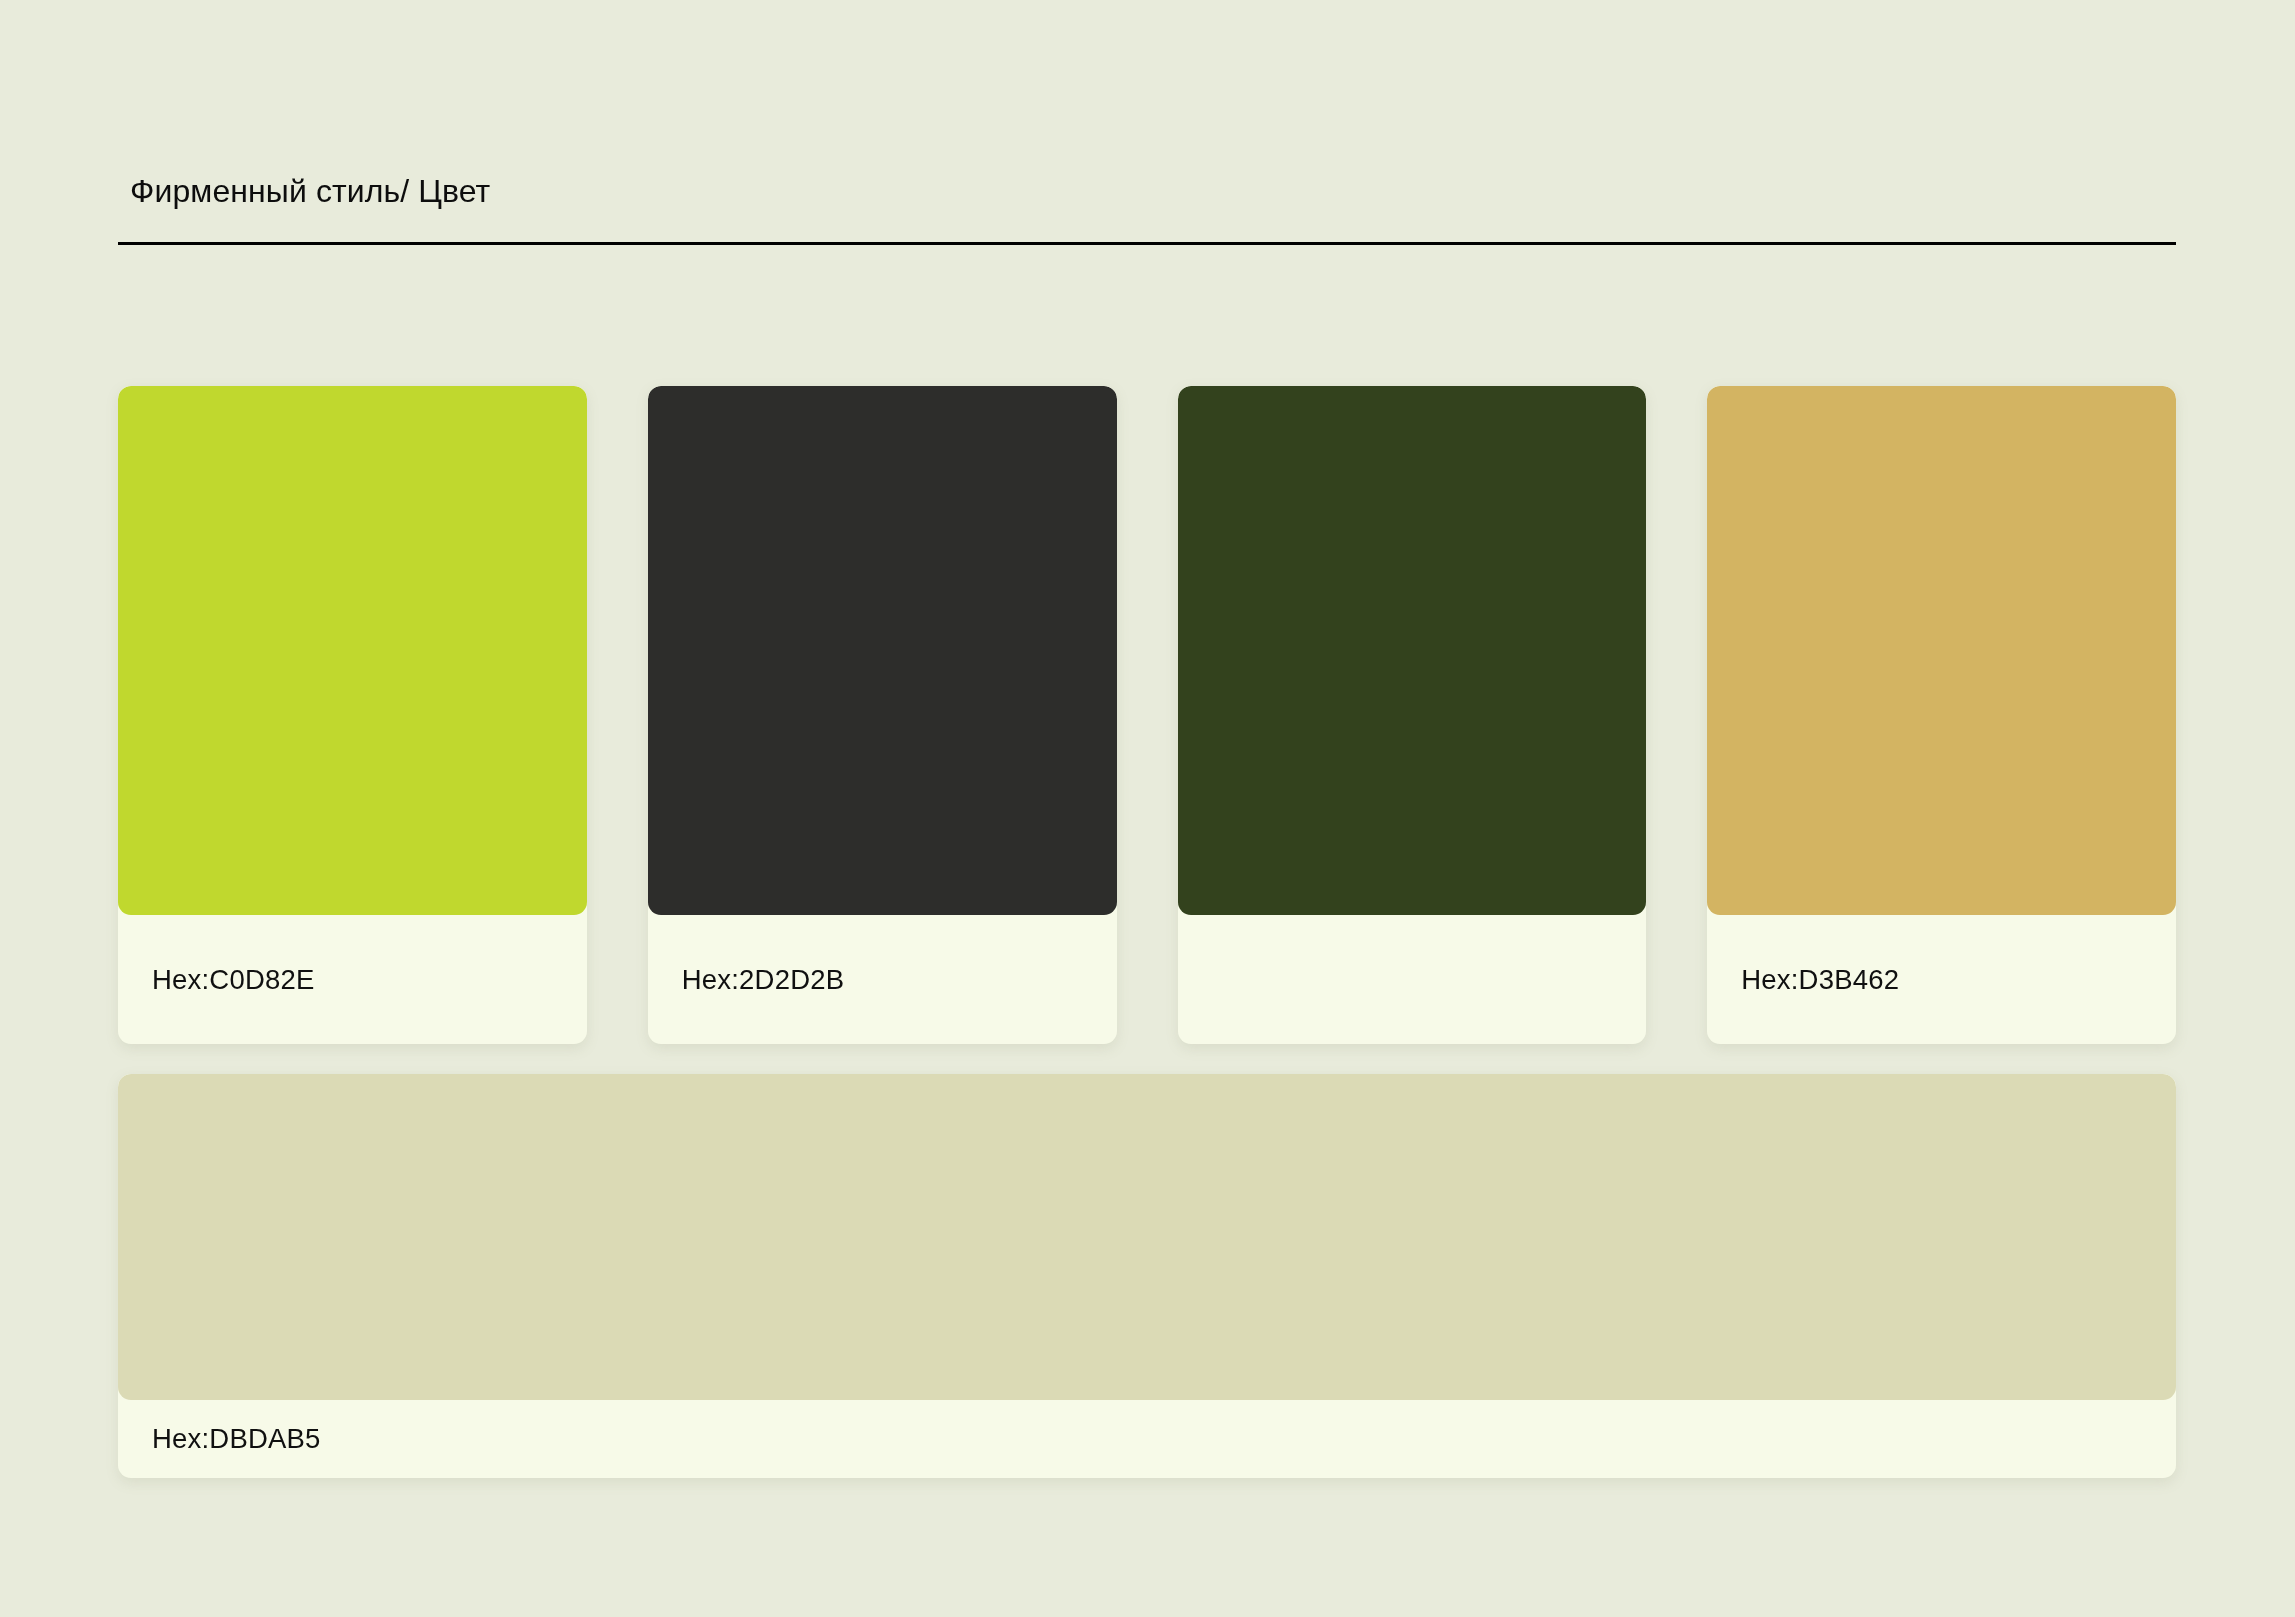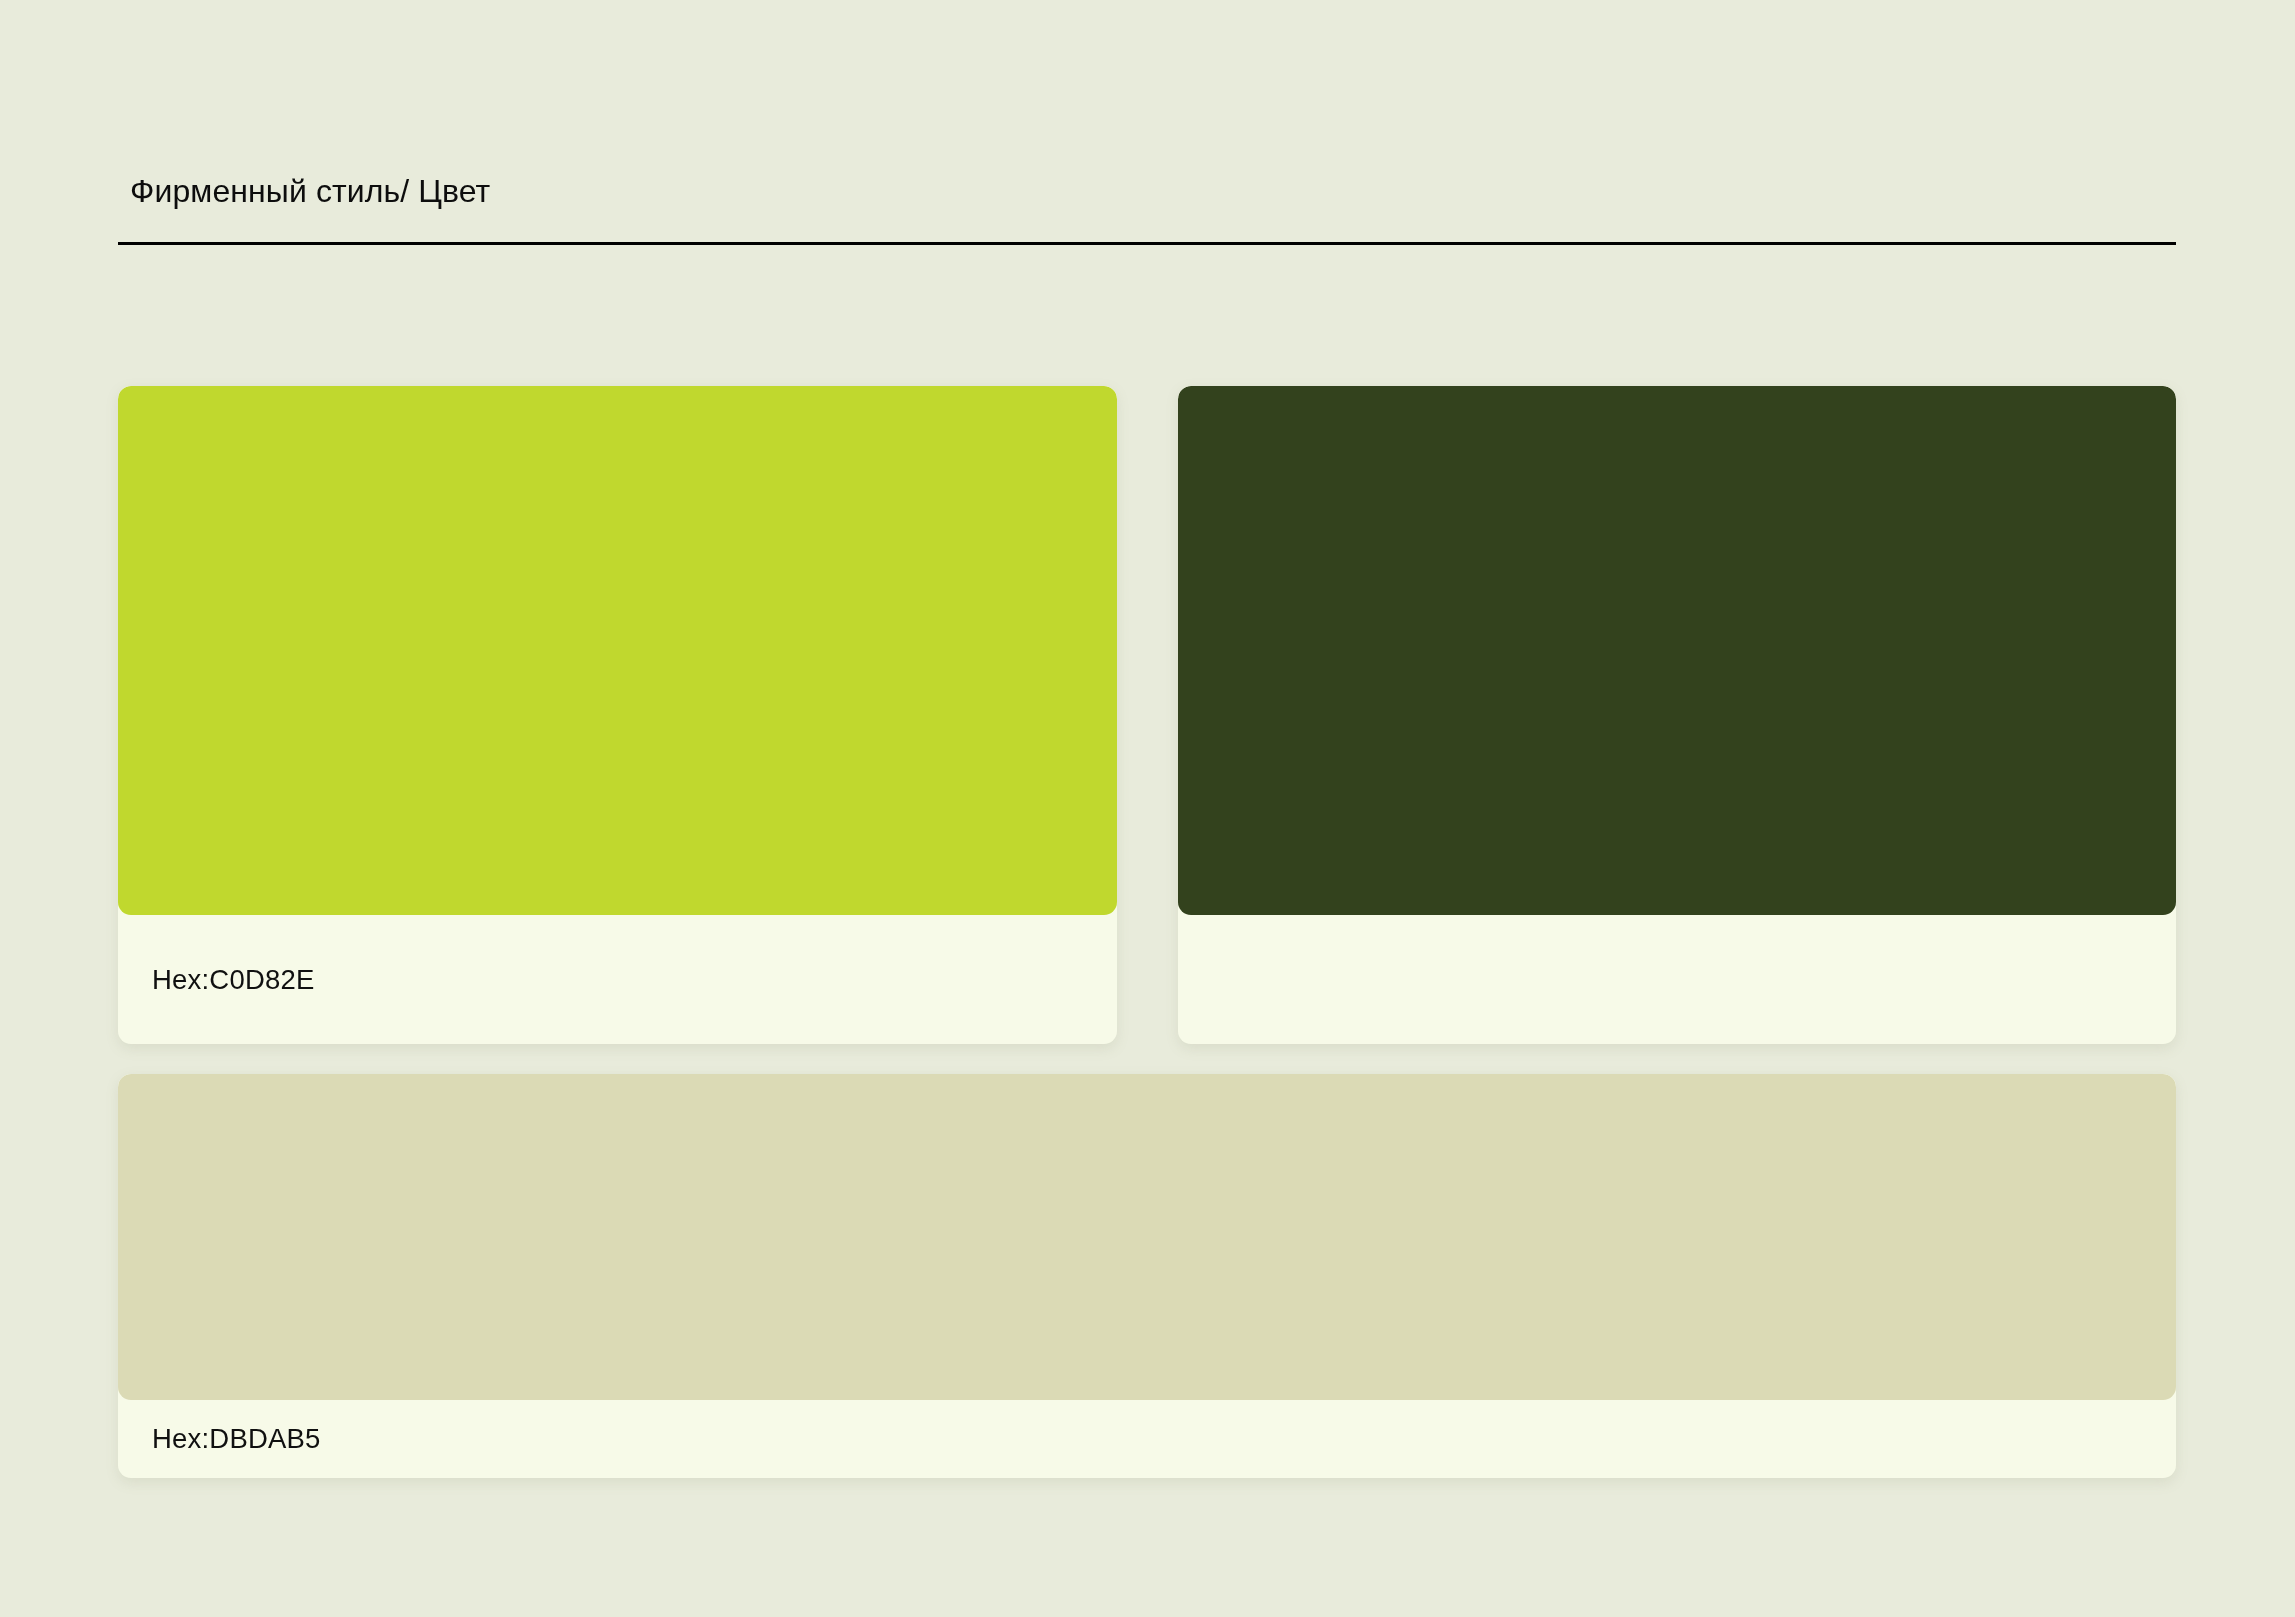--- a/index.html
+++ b/index.html
@@ -107,25 +107,37 @@
 
   <div class="palette-row row-top">
 
     <div class="swatch-card">
       <div class="swatch-chip" style="background:#C0D82E"></div>
       <div class="swatch-label-band">
         <span class="swatch-label">Hex:C0D82E</span>
       </div>
     </div>
 
+    <div class="swatch-card">
+      <div class="swatch-chip" style="background:#2D2D2B"></div>
+      <div class="swatch-label-band">
+        <span class="swatch-label">Hex:2D2D2B</span>
+      </div>
+    </div>
 
     <div class="swatch-card">
       <div class="swatch-chip" style="background:#33421D"></div>
     </div>
 
+    <div class="swatch-card">
+      <div class="swatch-chip" style="background:#D3B462"></div>
+      <div class="swatch-label-band">
+        <span class="swatch-label">Hex:D3B462</span>
+      </div>
+    </div>
 
   </div>
 
   <div class="palette-row row-bottom">
 
     <div class="swatch-card">
       <div class="swatch-chip" style="background:#DBDAB5"></div>
       <div class="swatch-label-band">
         <span class="swatch-label">Hex:DBDAB5</span>
       </div>

